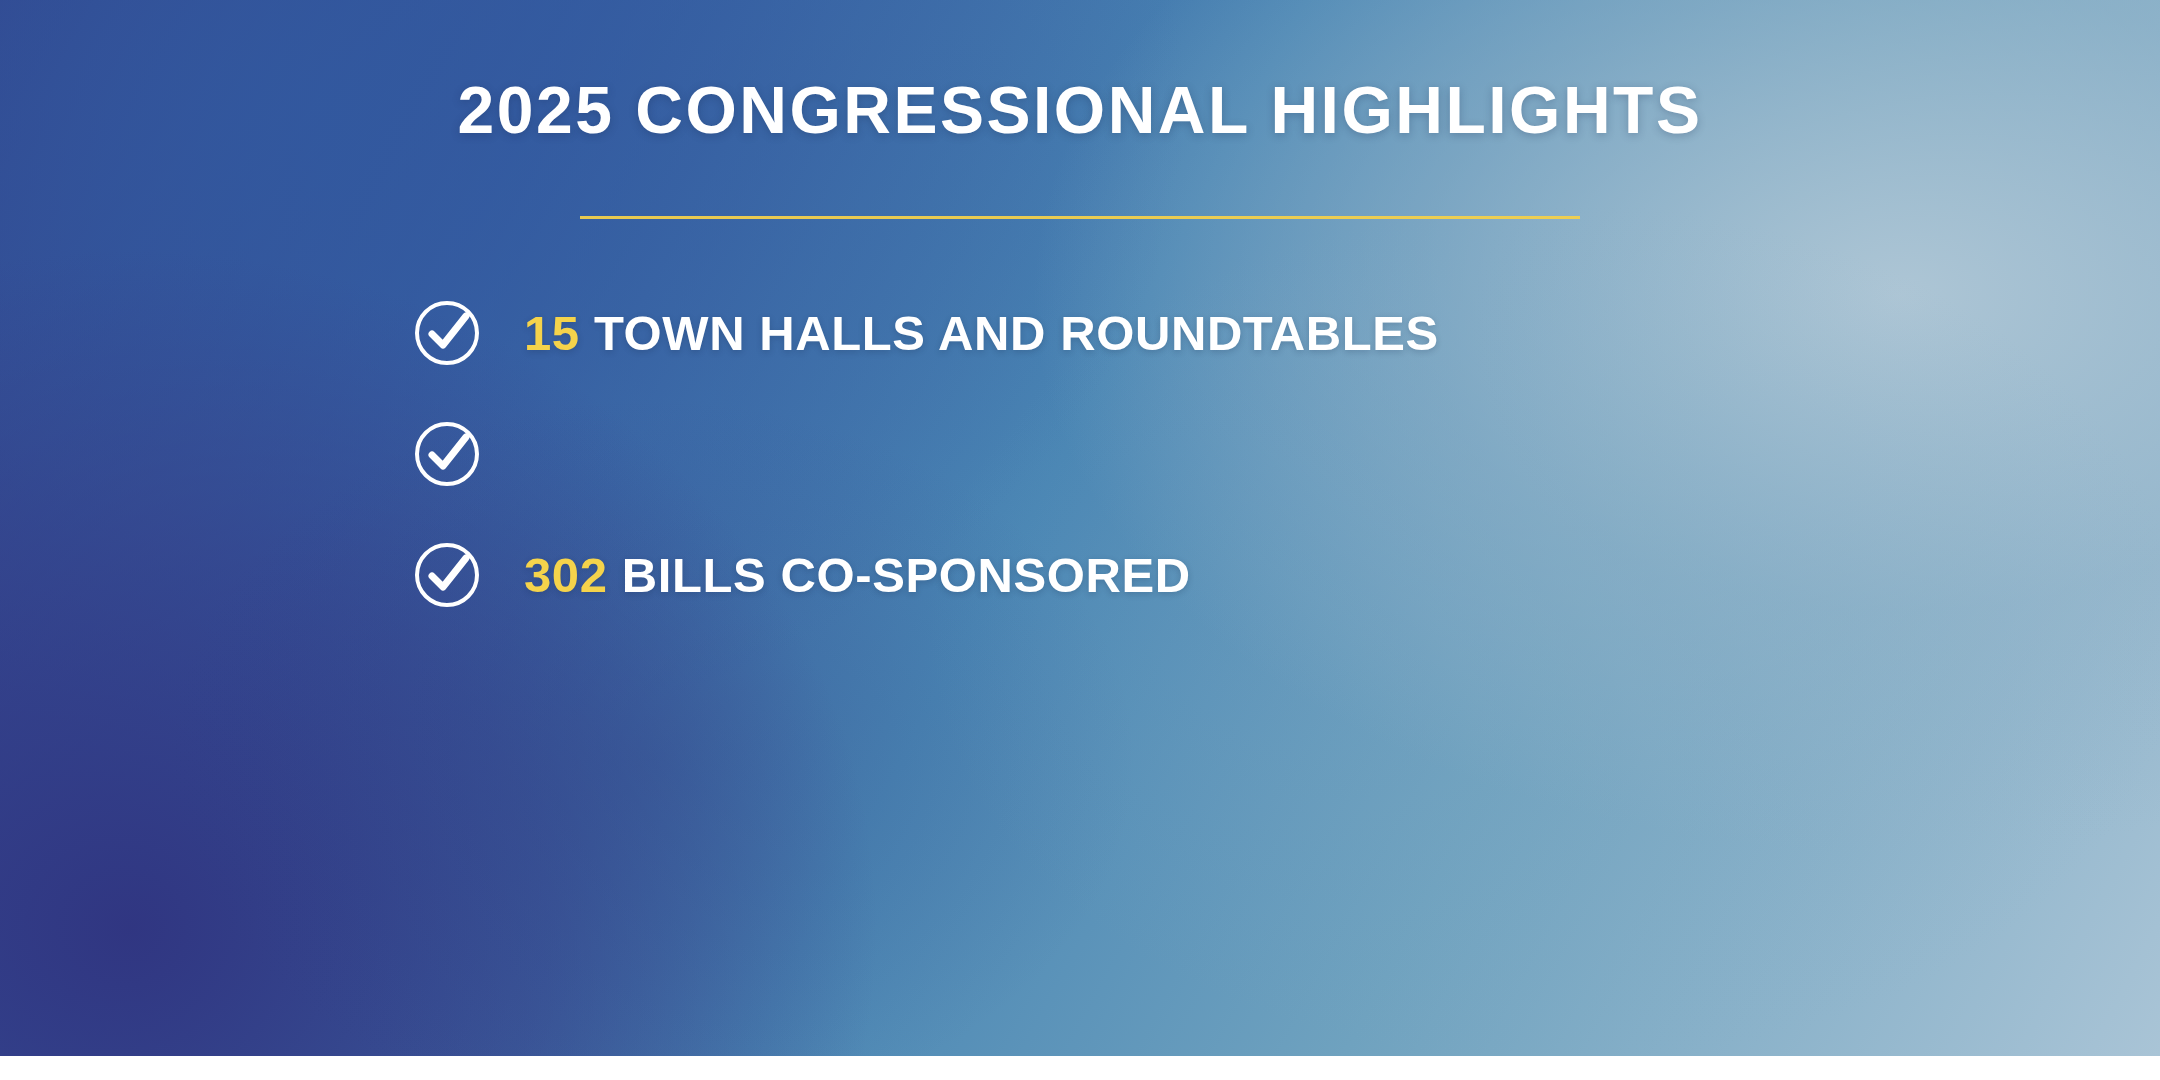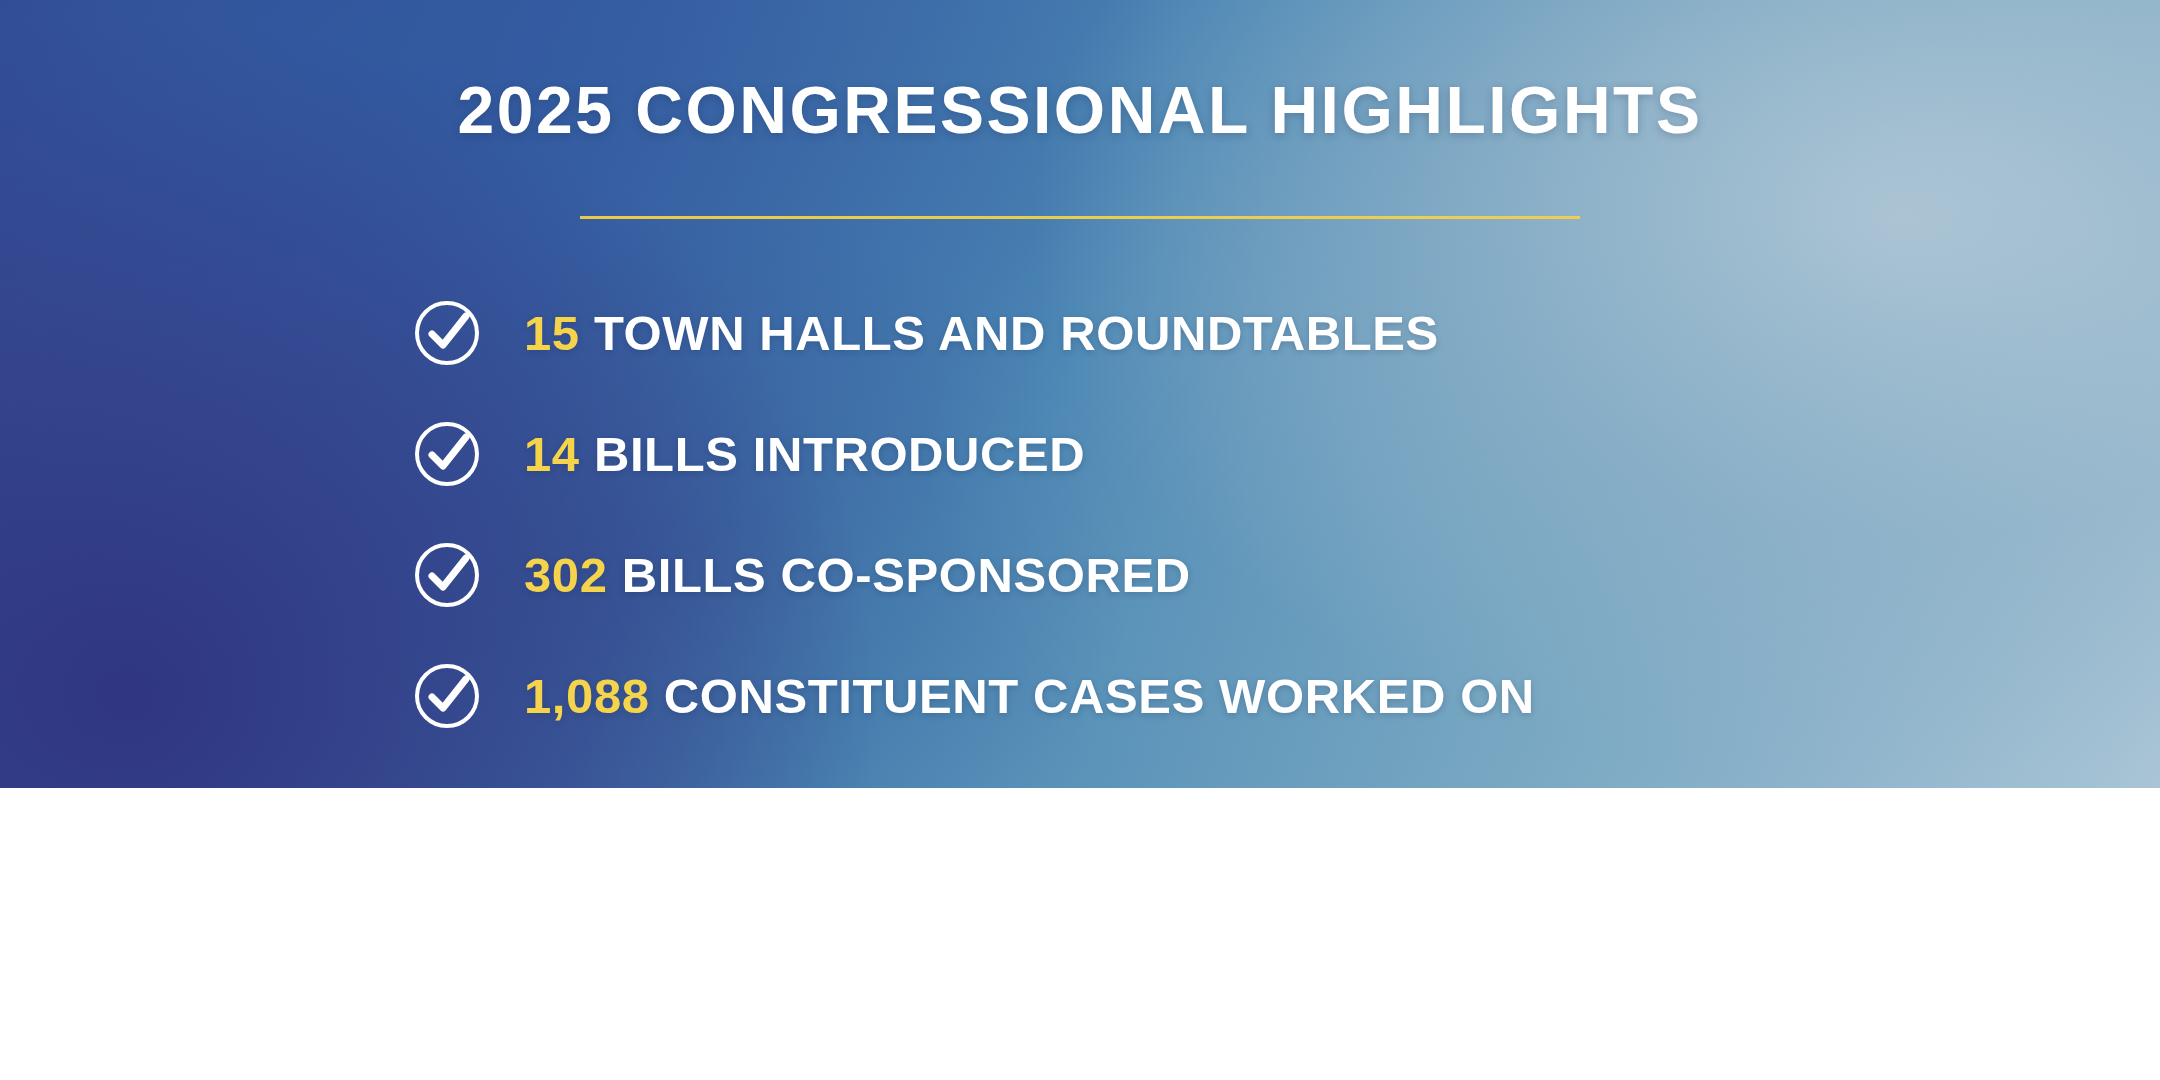--- a/index.html
+++ b/index.html
@@ -8,21 +8,21 @@
   }
   body {
     width: 2160px;
     height: 1080px;
     overflow: hidden;
     font-family: "Liberation Sans", sans-serif;
   }
   .poster {
     position: relative;
     width: 2160px;
-    height: 788px;
+    height: 1056px;
     overflow: hidden;
     background:
       radial-gradient(ellipse 1400px 900px at 88% 28%, rgba(176,199,214,0.95) 0%, rgba(150,182,203,0.55) 35%, rgba(120,160,190,0.0) 62%),
       radial-gradient(ellipse 1100px 1000px at 6% 88%, rgba(48,52,128,0.95) 0%, rgba(52,62,136,0.6) 38%, rgba(60,80,145,0.0) 68%),
       radial-gradient(ellipse 1200px 900px at 15% 10%, rgba(50,90,160,0.85) 0%, rgba(55,100,165,0.35) 45%, rgba(60,110,170,0.0) 72%),
       linear-gradient(118deg, #2f3a86 0%, #35599f 22%, #4a86b4 48%, #6fa2bf 70%, #a9c4d6 100%);
   }
   .poster::after {
     content: "";
     position: absolute;
@@ -114,40 +114,30 @@
         <span class="label"><span class="num">15</span> <span>TOWN HALLS AND ROUNDTABLES</span></span>
       </div>
 
       <div class="item">
         <span class="check">
           <svg width="74" height="74" viewBox="0 0 74 74" aria-hidden="true">
             <circle cx="37" cy="37" r="30" fill="none" stroke="#ffffff" stroke-width="4"></circle>
             <path d="M22 38 L33 49 L56 20" fill="none" stroke="#ffffff" stroke-width="7" stroke-linecap="round" stroke-linejoin="round"></path>
           </svg>
         </span>
-        <span class="label"><span class="num">14</span> <span>BILLS INTRODUCED</span></span>
       </div>
 
       <div class="item">
         <span class="check">
           <svg width="74" height="74" viewBox="0 0 74 74" aria-hidden="true">
             <circle cx="37" cy="37" r="30" fill="none" stroke="#ffffff" stroke-width="4"></circle>
             <path d="M22 38 L33 49 L56 20" fill="none" stroke="#ffffff" stroke-width="7" stroke-linecap="round" stroke-linejoin="round"></path>
           </svg>
         </span>
         <span class="label"><span class="num">302</span> <span>BILLS CO-SPONSORED</span></span>
       </div>
 
-      <div class="item">
-        <span class="check">
-          <svg width="74" height="74" viewBox="0 0 74 74" aria-hidden="true">
-            <circle cx="37" cy="37" r="30" fill="none" stroke="#ffffff" stroke-width="4"></circle>
-            <path d="M22 38 L33 49 L56 20" fill="none" stroke="#ffffff" stroke-width="7" stroke-linecap="round" stroke-linejoin="round"></path>
-          </svg>
-        </span>
-        <span class="label"><span class="num">1,088</span> <span>CONSTITUENT CASES WORKED ON</span></span>
-      </div>
 
 
 
     </div>
   </div>
 </div>
 
 </body></html>

